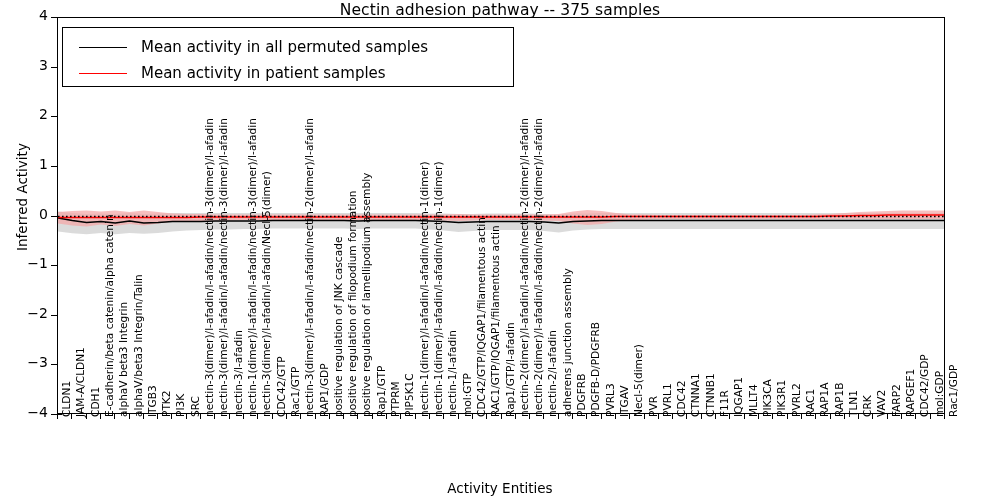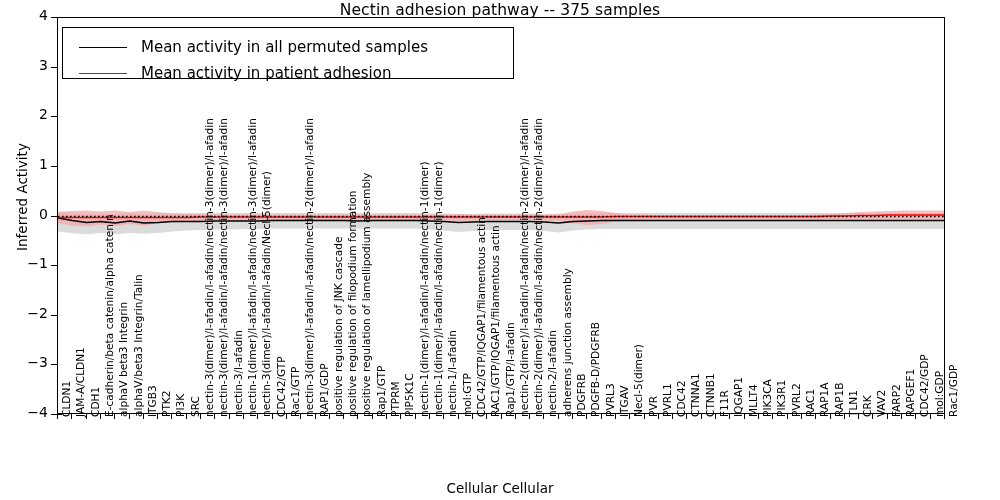--- a/index.html
+++ b/index.html
@@ -44,39 +44,39 @@
   }
   .xtick-mark { position:absolute; top:414px; width:1px; height:5px; background:#000; }
   .xtick-label {
     position:absolute; top:417px; font-size:10.6px; line-height:1.02;
     white-space:nowrap; transform:rotate(-90deg); transform-origin:left top;
     color:#000;
   }
 
   
   #legend {
-    position:absolute; left:62px; top:27px; width:452px; height:52px;
+    position:absolute; left:62px; top:27px; width:452px; height:60px;
     border:1.1px solid #000; background:#fff; z-index:6;
     padding:6px 10px 5px 10px;
   }
   .legend-row { display:flex; align-items:center; height:26px; }
   .legend-swatch { width:48px; height:0; border-top-width:1.6px; border-top-style:solid; margin:0 14px 0 6px; }
   .legend-swatch.permuted { border-top-color:#000000; }
   .legend-swatch.patient  { border-top-color:#ff0000; }
   .legend-text { font-size:15px; color:#000; }
 </style>
 </head>
 <body>
 
 <div id="figure">
 
   <div id="chart-title">Nectin adhesion pathway -- 375 samples</div>
 
   <div id="y-axis-label">Inferred Activity</div>
-  <div id="x-axis-label">Cellular Cellular</div>
+  <div id="x-axis-label">Activity Entities</div>
 
   <div id="ytick-labels">
       <div class="ytick-label" style="top: 8px;">4</div>
       <div class="ytick-label" style="top: 57.625px;">3</div>
       <div class="ytick-label" style="top: 107.25px;">2</div>
       <div class="ytick-label" style="top: 156.875px;">1</div>
       <div class="ytick-label" style="top: 206.5px;">0</div>
       <div class="ytick-label" style="top: 256.125px;">−1</div>
       <div class="ytick-label" style="top: 305.75px;">−2</div>
       <div class="ytick-label" style="top: 355.375px;">−3</div>
@@ -246,17 +246,17 @@
       <div class="xtick-label" style="left: 948px;">Rac1/GDP</div>
     </div>
 
   <div id="legend">
       <div class="legend-row">
         <span class="legend-swatch permuted"></span>
         <span class="legend-text">Mean activity in all permuted samples</span>
       </div>
       <div class="legend-row">
         <span class="legend-swatch patient"></span>
-        <span class="legend-text">Mean activity in patient adhesion</span>
+        <span class="legend-text">Mean activity in patient samples</span>
       </div>
     </div>
 
 </div>
 
 </body></html>

